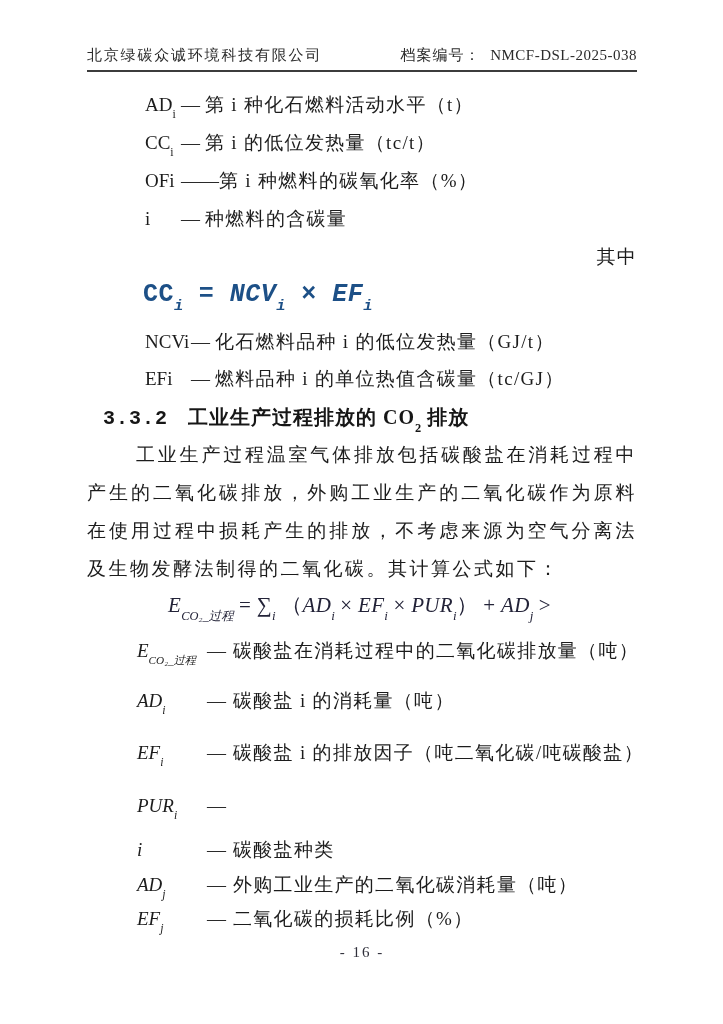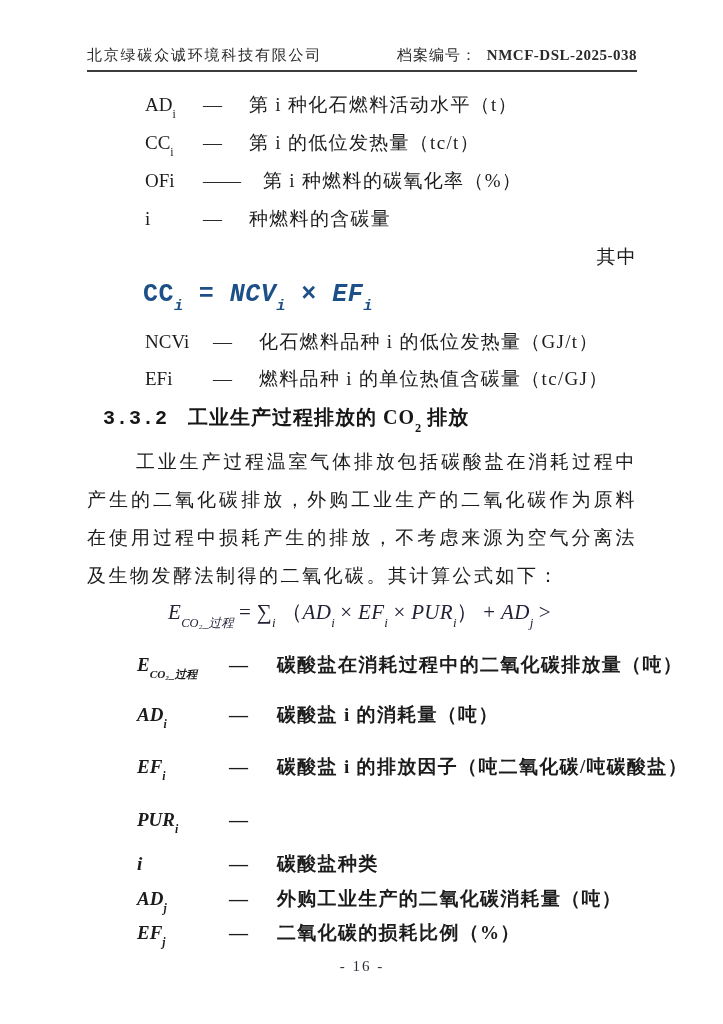--- a/index.html
+++ b/index.html
@@ -16,24 +16,24 @@
   
   .hdr{
     display:flex;justify-content:space-between;align-items:flex-end;
     border-bottom:2px solid #3c3c3c;
     padding-bottom:5px;
     font-size:15px;color:#2b2b2b;
   }
   .hdr .company{letter-spacing:1.8px;}
   .hdr .arch{white-space:nowrap;}
   .hdr .arch .lbl{letter-spacing:1px;margin-right:6px;}
-  .hdr .arch .num{font-weight:bold;letter-spacing:.5px;margin-top:44px;}
+  .hdr .arch .num{font-weight:normal;letter-spacing:.5px;margin-top:44px;}
   
   .defs{margin:0;}
-  .drow{display:flex;align-items:flex-end;font-size:19px;line-height:26px;gap:22px;}
+  .drow{display:flex;align-items:flex-end;font-size:19px;line-height:26px;}
   .drow .desc{letter-spacing:1.3px;white-space:nowrap;}
   .dash{display:inline-block;}
   
   .defs-fuel{margin-top:20px;padding-left:58px;}
   .defs-fuel .drow{margin-bottom:12px;}
   .defs-fuel .term{flex:0 0 36px;}
   .defs-fuel .dash{flex:0 0 24px;}
   
   .where{margin-top:8px;padding-left:58px;font-size:19px;line-height:26px;letter-spacing:1.3px;text-align:right;}
   
@@ -47,36 +47,36 @@
   .defs-ncv{margin-top:18px;padding-left:58px;}
   .defs-ncv .drow{margin-bottom:11px;}
   .defs-ncv .term{flex:0 0 46px;}
   .defs-ncv .dash{flex:0 0 24px;}
   
   .heading{margin-top:8px;margin-left:16px;font-size:20px;font-weight:bold;line-height:28px;color:#161616;}
   .heading .num{margin-right:20px;letter-spacing:1px;font-family:Liberation Mono, monospace;}
   .heading .ttl{letter-spacing:1px;}
   
   .para{
-    margin-top:10px;
+    margin-top:3px;
     font-size:19px;line-height:38px;
     text-align:justify;text-justify:inter-character;
     letter-spacing:2.5px;
     text-indent:49px;
     color:#1c1c1c;
   }
   
   .formula2{
     margin-top:0px;margin-left:81px;
     font-size:21px;line-height:34px;font-style:italic;
     color:#232338;letter-spacing:.3px;
   }
   .formula2 .up{font-style:normal;}
   
-  .defs-proc{margin-top:23px;padding-left:50px;font-weight:bold;}
+  .defs-proc{margin-top:16px;padding-left:50px;}
   .defs-proc .term{flex:0 0 70px;font-style:italic;}
   .defs-proc .dash{flex:0 0 26px;}
   .defs-proc .r2{margin-top:24px;}
   .defs-proc .r3{margin-top:26px;}
   .defs-proc .r4{margin-top:27px;}
   .defs-proc .r5{margin-top:18px;}
   .defs-proc .r6{margin-top:9px;}
   .defs-proc .r7{margin-top:8px;}
   
   sub.s{font-size:.62em;line-height:0;position:relative;bottom:-.22em;letter-spacing:0;}

